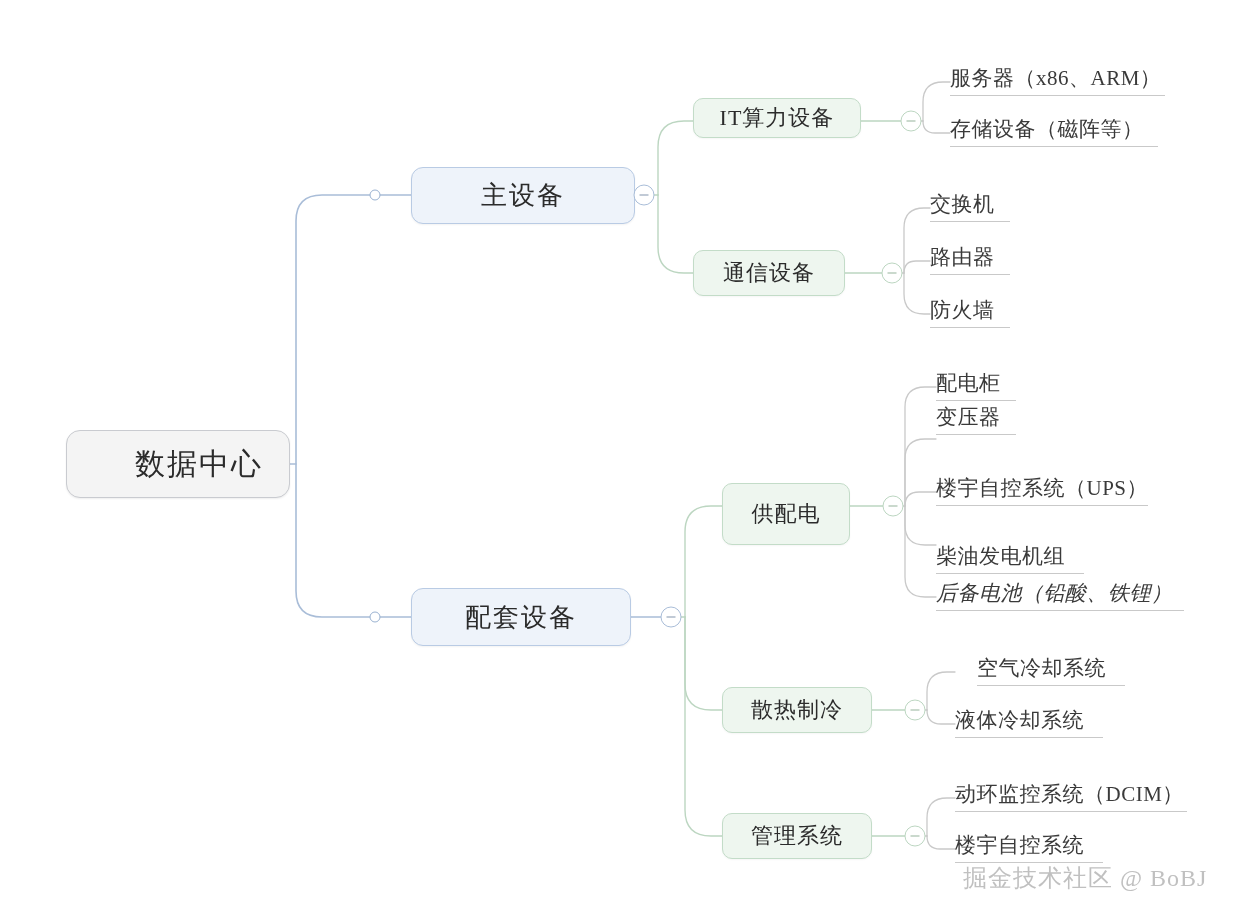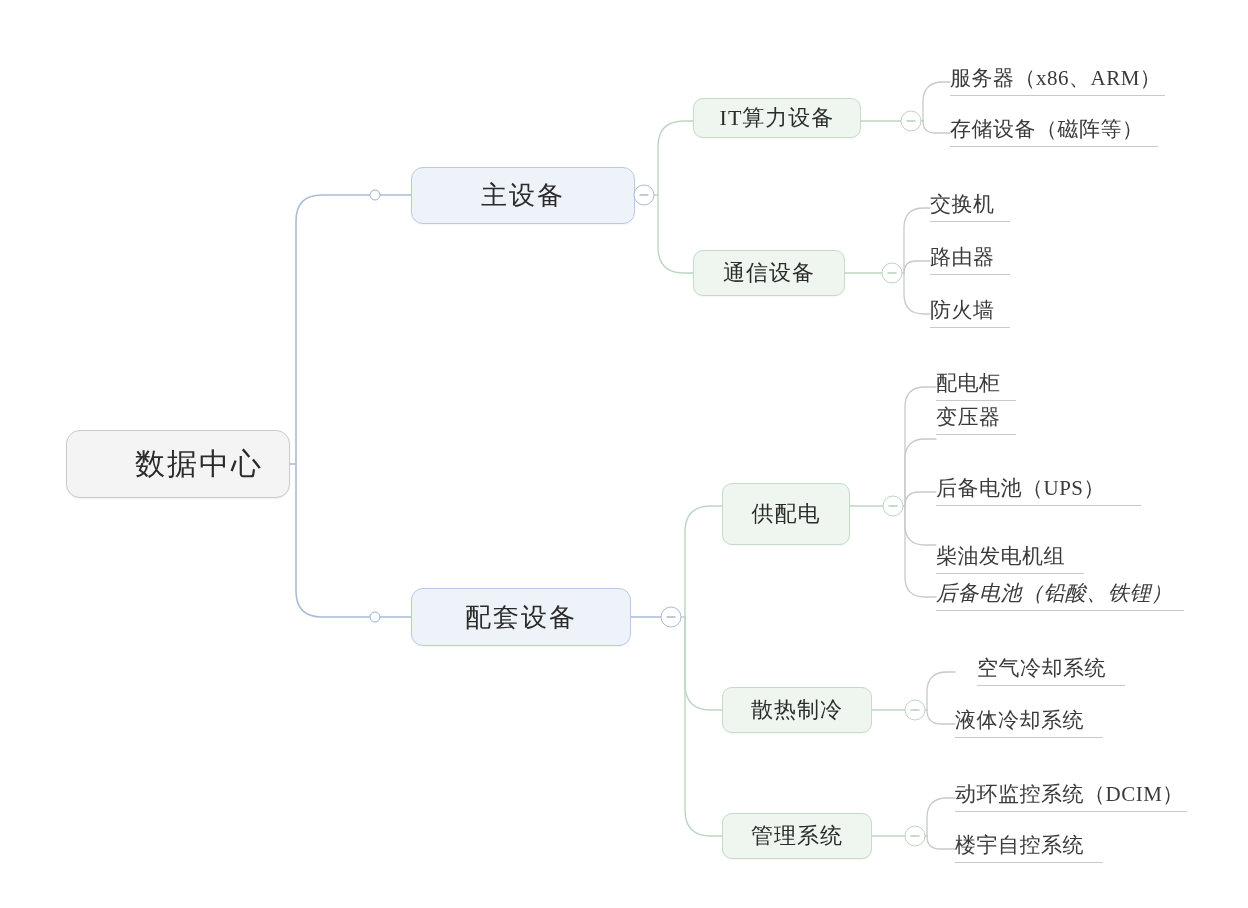--- a/index.html
+++ b/index.html
@@ -202,35 +202,36 @@
         <span class="bar"></span>
       </div>
       <div class="node node-l2" style="left: 722px; top: 483px; width: 128px; height: 62px;">
         <span>供配电</span>
       </div>
       <div class="toggle green" title="expanded" style="left: 893px; top: 506px;">
         <span class="bar"></span>
       </div>
       <div class="leaf" style="left: 936px; top: 385px; border-bottom: 1px solid rgb(201, 201, 201); min-width: 80px;">配电柜</div>
       <div class="leaf" style="left: 936px; top: 419px; border-bottom: 1px solid rgb(201, 201, 201); min-width: 80px;">变压器</div>
-      <div class="leaf" style="left: 936px; top: 490px; border-bottom: 1px solid rgb(201, 201, 201); min-width: 205px;">后备电池（UPS）</div>
+      <div class="leaf" style="left: 936px; top: 490px; border-bottom: 1px solid rgb(201, 201, 201); min-width: 205px;">楼宇自控系统（UPS）</div>
       <div class="leaf" style="left: 936px; top: 543px; border-bottom: 1px solid rgb(201, 201, 201); min-width: 148px; margin-top: 15px;">柴油发电机组</div>
       <div class="leaf" style="left: 936px; top: 595px; border-bottom: 1px solid rgb(201, 201, 201); min-width: 248px; font-style: italic;">后备电池（铅酸、铁锂）</div>
       <div class="node node-l2" style="left: 722px; top: 687px; width: 150px; height: 46px;">
         <span>散热制冷</span>
       </div>
       <div class="toggle green" title="expanded" style="left: 915px; top: 710px;">
         <span class="bar"></span>
       </div>
       <div class="leaf" style="left: 955px; top: 670px; border-bottom: 1px solid rgb(201, 201, 201); min-width: 148px; margin-left: 22px;">空气冷却系统</div>
       <div class="leaf" style="left: 955px; top: 722px; border-bottom: 1px solid rgb(201, 201, 201); min-width: 148px;">液体冷却系统</div>
       <div class="node node-l2" style="left: 722px; top: 813px; width: 150px; height: 46px; text-align: center;">
         <span>管理系统</span>
       </div>
       <div class="toggle green" title="expanded" style="left: 915px; top: 836px;">
         <span class="bar"></span>
       </div>
       <div class="leaf" style="left: 955px; top: 796px; border-bottom: 1px solid rgb(201, 201, 201); min-width: 232px;">动环监控系统（DCIM）</div>
       <div class="leaf" style="left: 955px; top: 847px; border-bottom: 1px solid rgb(201, 201, 201); min-width: 148px;">楼宇自控系统</div>
     </div>
 
+  <div class="watermark" style="left: 963px; top: 862px;">掘金技术社区 @ BoBJ</div>
 
 </div>
 
 </body></html>

